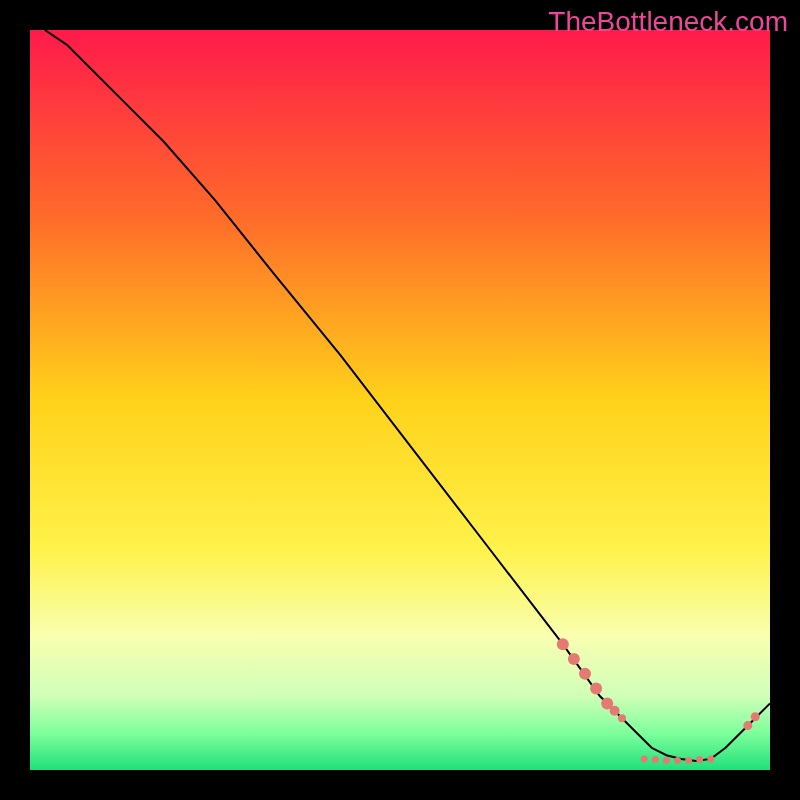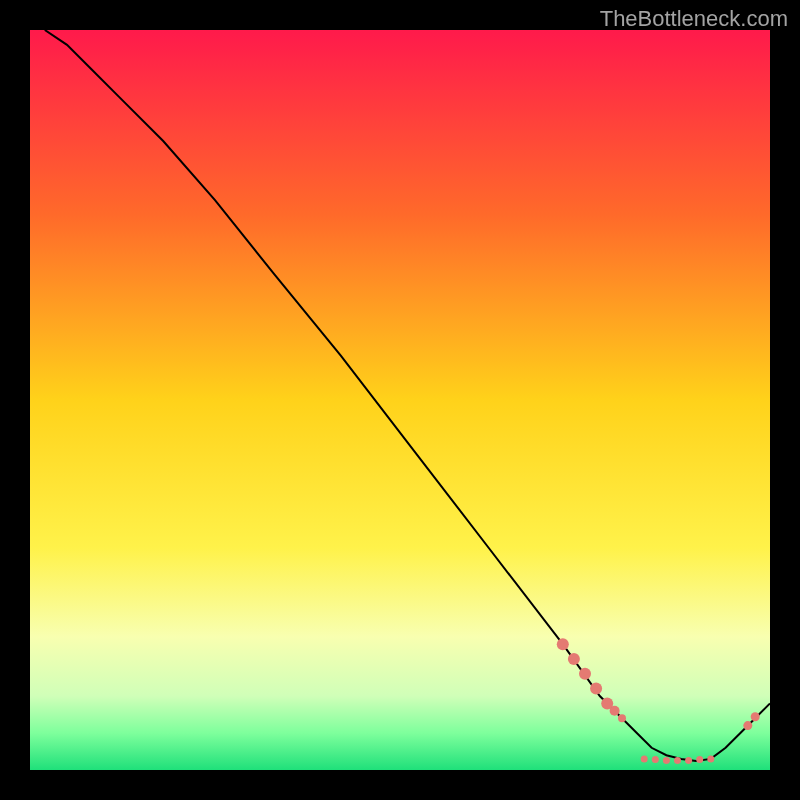--- a/index.html
+++ b/index.html
@@ -8,22 +8,22 @@
     height: 800px;
     background: #000;
     position: relative;
     font-family: Arial, sans-serif;
     overflow: hidden;
   }
   .watermark {
     position: absolute;
     top: 6px;
     right: 12px;
-    color: #a3a3a3;
-    font-size: 22px;
+    color: #ec4899;
+    font-size: 28px;
     font-weight: 500;
     z-index: 10;
   }
   .plot-area {
     position: absolute;
     left: 30px;
     top: 30px;
     width: 740px;
     height: 740px;
   }

